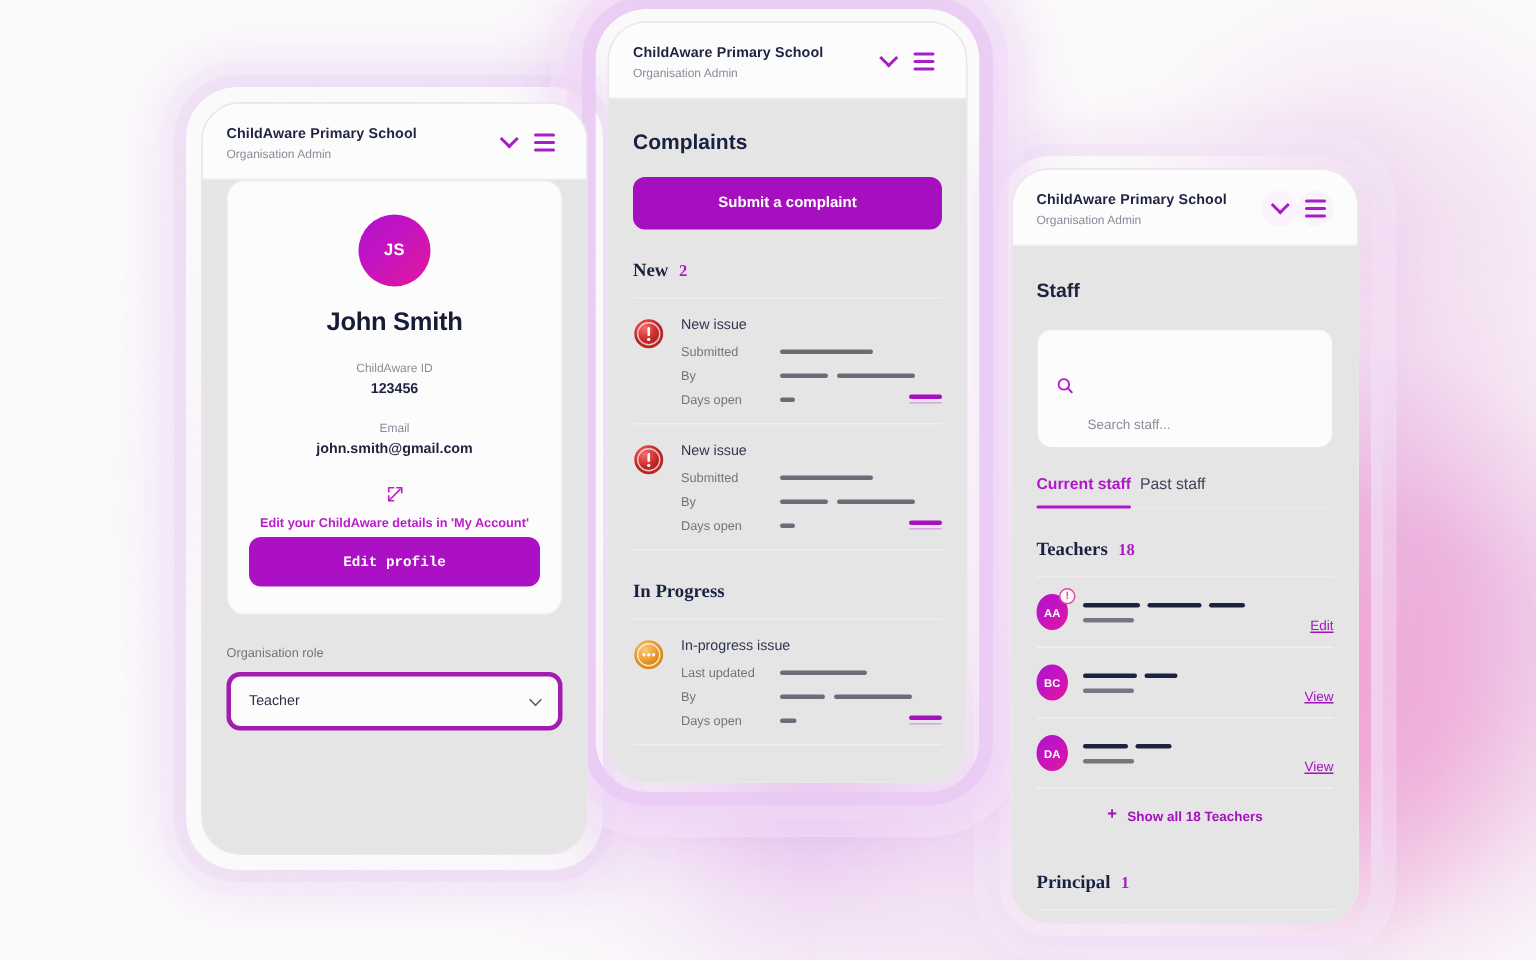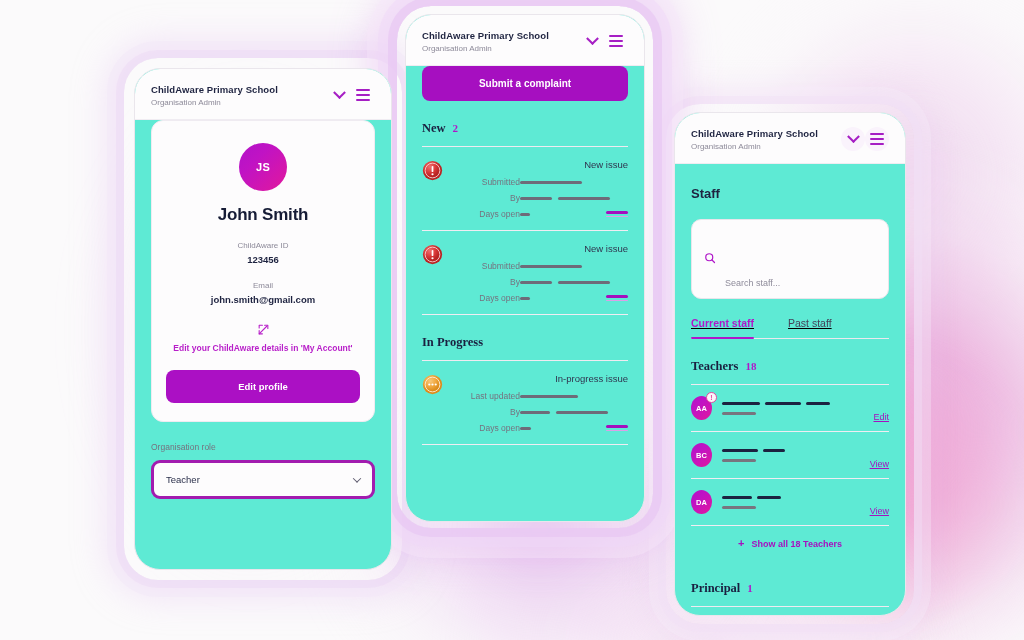--- a/index.html
+++ b/index.html
@@ -95,21 +95,21 @@
     background: radial-gradient(closest-side,
         rgba(214,160,228,0.26) 0%,
         rgba(234,204,242,0.14) 52%,
         rgba(252,246,252,0) 100%);
     filter: blur(16px);
   }
 
   
   .phone {
     position: absolute;
-    background: #5eead4;
+    background: #e5e5e5;
     border: 1px solid #eae6ec;
     border-radius: 26px;
     overflow: hidden;
   }
   .phone-shell {
     position: absolute;
     border-radius: 34px;
     pointer-events: none;
   }
 
@@ -230,29 +230,29 @@
   .edit-hint-text {
     font-size: 8.5px;
     font-weight: bold;
     color: #b81fc9;
     margin-top: 7px;
     line-height: 1.3;
   }
   .btn-primary {
     display: block;
     width: 100%;
-    margin-top: 16px;
+    margin-top: 4px;
     background: #ab10c4;
     color: #fff;
     border: none;
     border-radius: 8px;
     padding: 11px 8px;
     font-size: 9.5px;
     font-weight: bold;
-    font-family: Liberation Sans, sans-serif;
+    font-family: Liberation Mono, monospace;
     cursor: pointer;
   }
   .section-label {
     font-size: 8.5px;
     color: #75727f;
     margin: 20px 0 8px 0;
   }
   .select-box {
     border: 3px solid #a21caf;
     border-radius: 9px;
@@ -302,21 +302,21 @@
   .group-name { font-size: 12.5px; font-weight: bold; color: #1a2040; }
   .group-count { font-size: 11px; font-weight: bold; color: #b017c9; }
 
   .complaint-row {
     display: flex;
     gap: 11px;
     padding: 12px 0 11px 0;
     border-bottom: 1px solid #f1edf3;
   }
   .status-ico { width: 21px; height: 21px; flex: none; margin-top: 1px; }
-  .complaint-main { flex: 1; min-width: 0; text-align: right; }
+  .complaint-main { flex: 1; min-width: 0; }
   .complaint-title {
     font-size: 9.5px;
     color: #30354f;
     margin-bottom: 7px;
   }
   .kv {
     display: flex;
     align-items: center;
     margin-bottom: 6px;
   }
@@ -335,24 +335,23 @@
     gap: 9px;
     border: 1px solid #e9e5eb;
     border-radius: 10px;
     background: #fdfcfd;
     padding: 10px 12px;
     margin-top: 14px;
   }
   .search-ph { font-size: 9px; color: #8f8c9b; margin-top: 48px; }
   .tabs {
     display: flex;
-    gap: 34px;
+    gap: 6px;
     margin-top: 18px;
     border-bottom: 1px solid #ece8ee;
-    text-decoration: underline;
   }
   .tab {
     font-size: 10.5px;
     padding-bottom: 9px;
     color: #45425a;
     cursor: pointer;
     position: relative;
   }
   .tab.active { color: #b017c9; font-weight: bold; }
   .tab.active::after {
@@ -500,20 +499,21 @@
       <div class="hdr-btn">
         <span class="burger">
             <i></i>
             <i></i>
             <i></i>
           </span>
       </div>
     </div>
 
     <div class="app-body">
+      <div class="title-lg">Complaints</div>
       <button class="btn-wide">Submit a complaint</button>
       <div id="complaint-groups">
           <div class="group-head">
             <span class="group-name">New</span>
             <span class="group-count">2</span>
           </div>
           <div class="complaint-row">
             <svg class="status-ico" viewBox="0 0 24 24">
               <defs>
                 <radialGradient id="gR" cx="36%" cy="30%">

